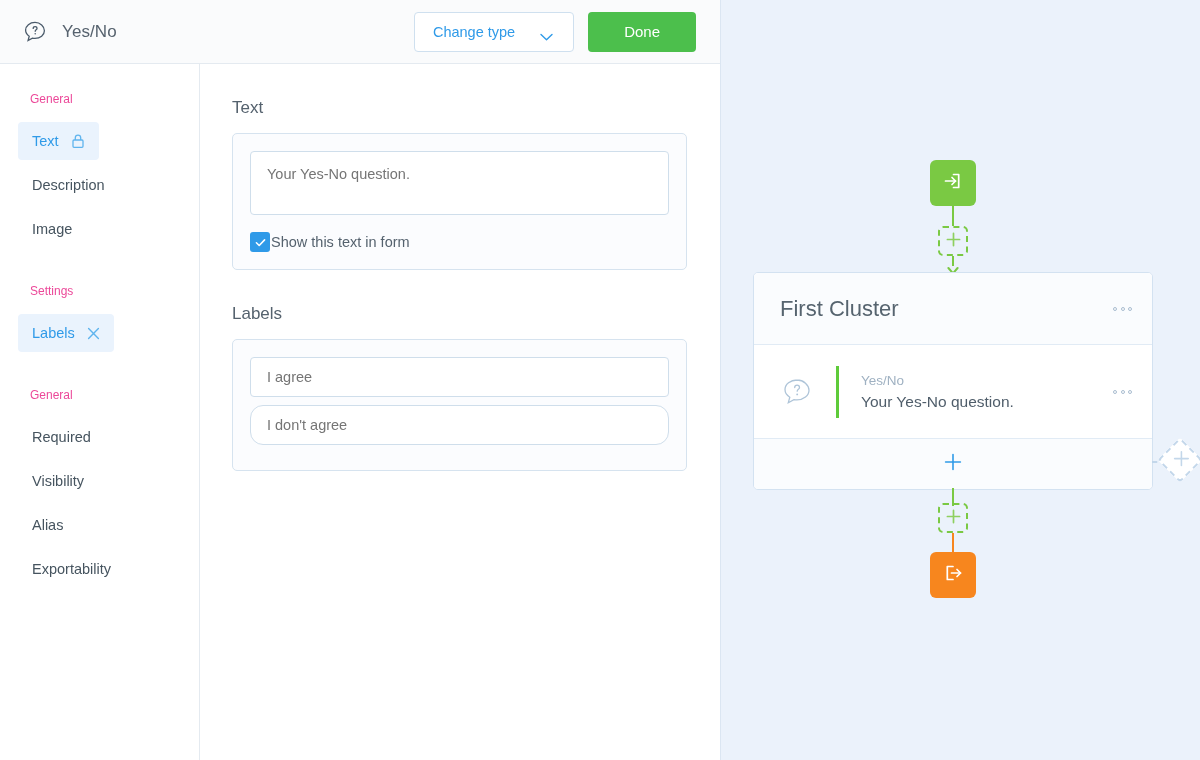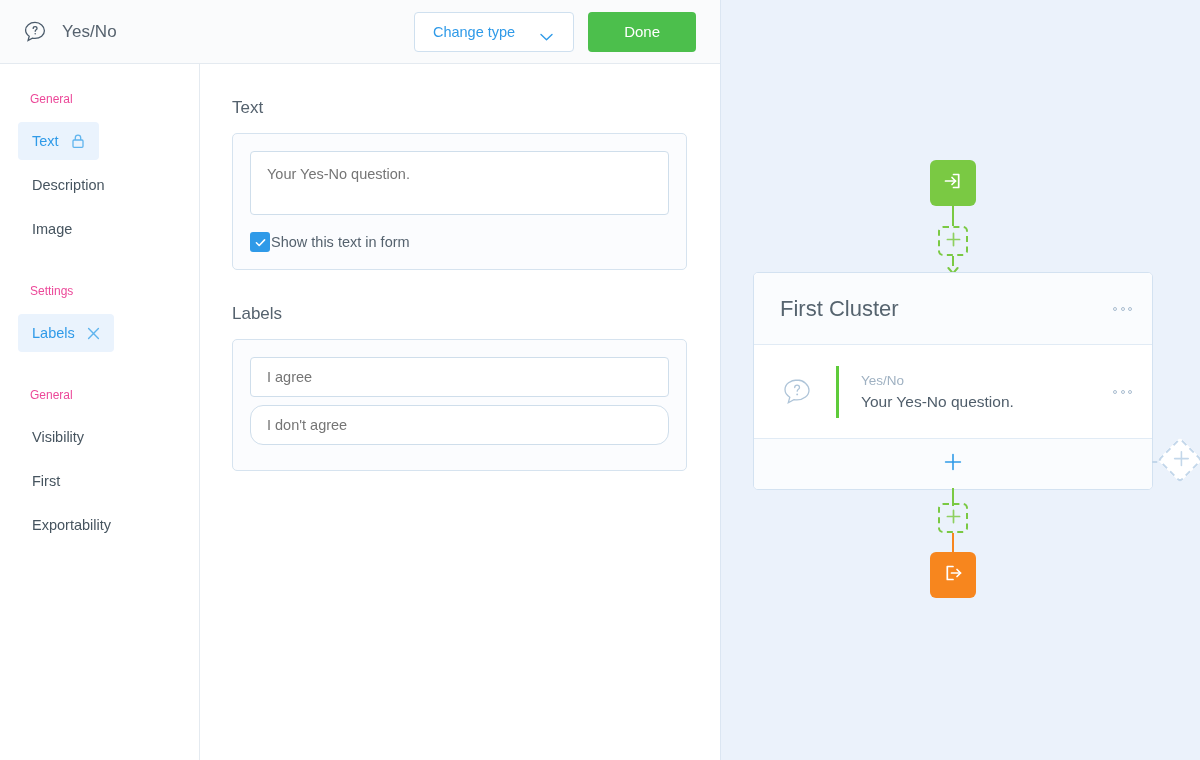--- a/index.html
+++ b/index.html
@@ -261,24 +261,27 @@
                     <path d="M1.6 1.6 11.4 11.4M11.4 1.6 1.6 11.4"></path>
                   </svg>
               </span>
             </div>
           </div>
         </div>
 
         <div class="side-group">
           <div class="side-group-label">General</div>
           <div><div class="side-item">
+            <span>Required</span>
+          </div></div>
+          <div><div class="side-item">
             <span>Visibility</span>
           </div></div>
           <div><div class="side-item">
-            <span>First</span>
+            <span>Alias</span>
           </div></div>
           <div><div class="side-item">
             <span>Exportability</span>
           </div></div>
         </div>
 
       </nav>
 
       <main class="main">
 

